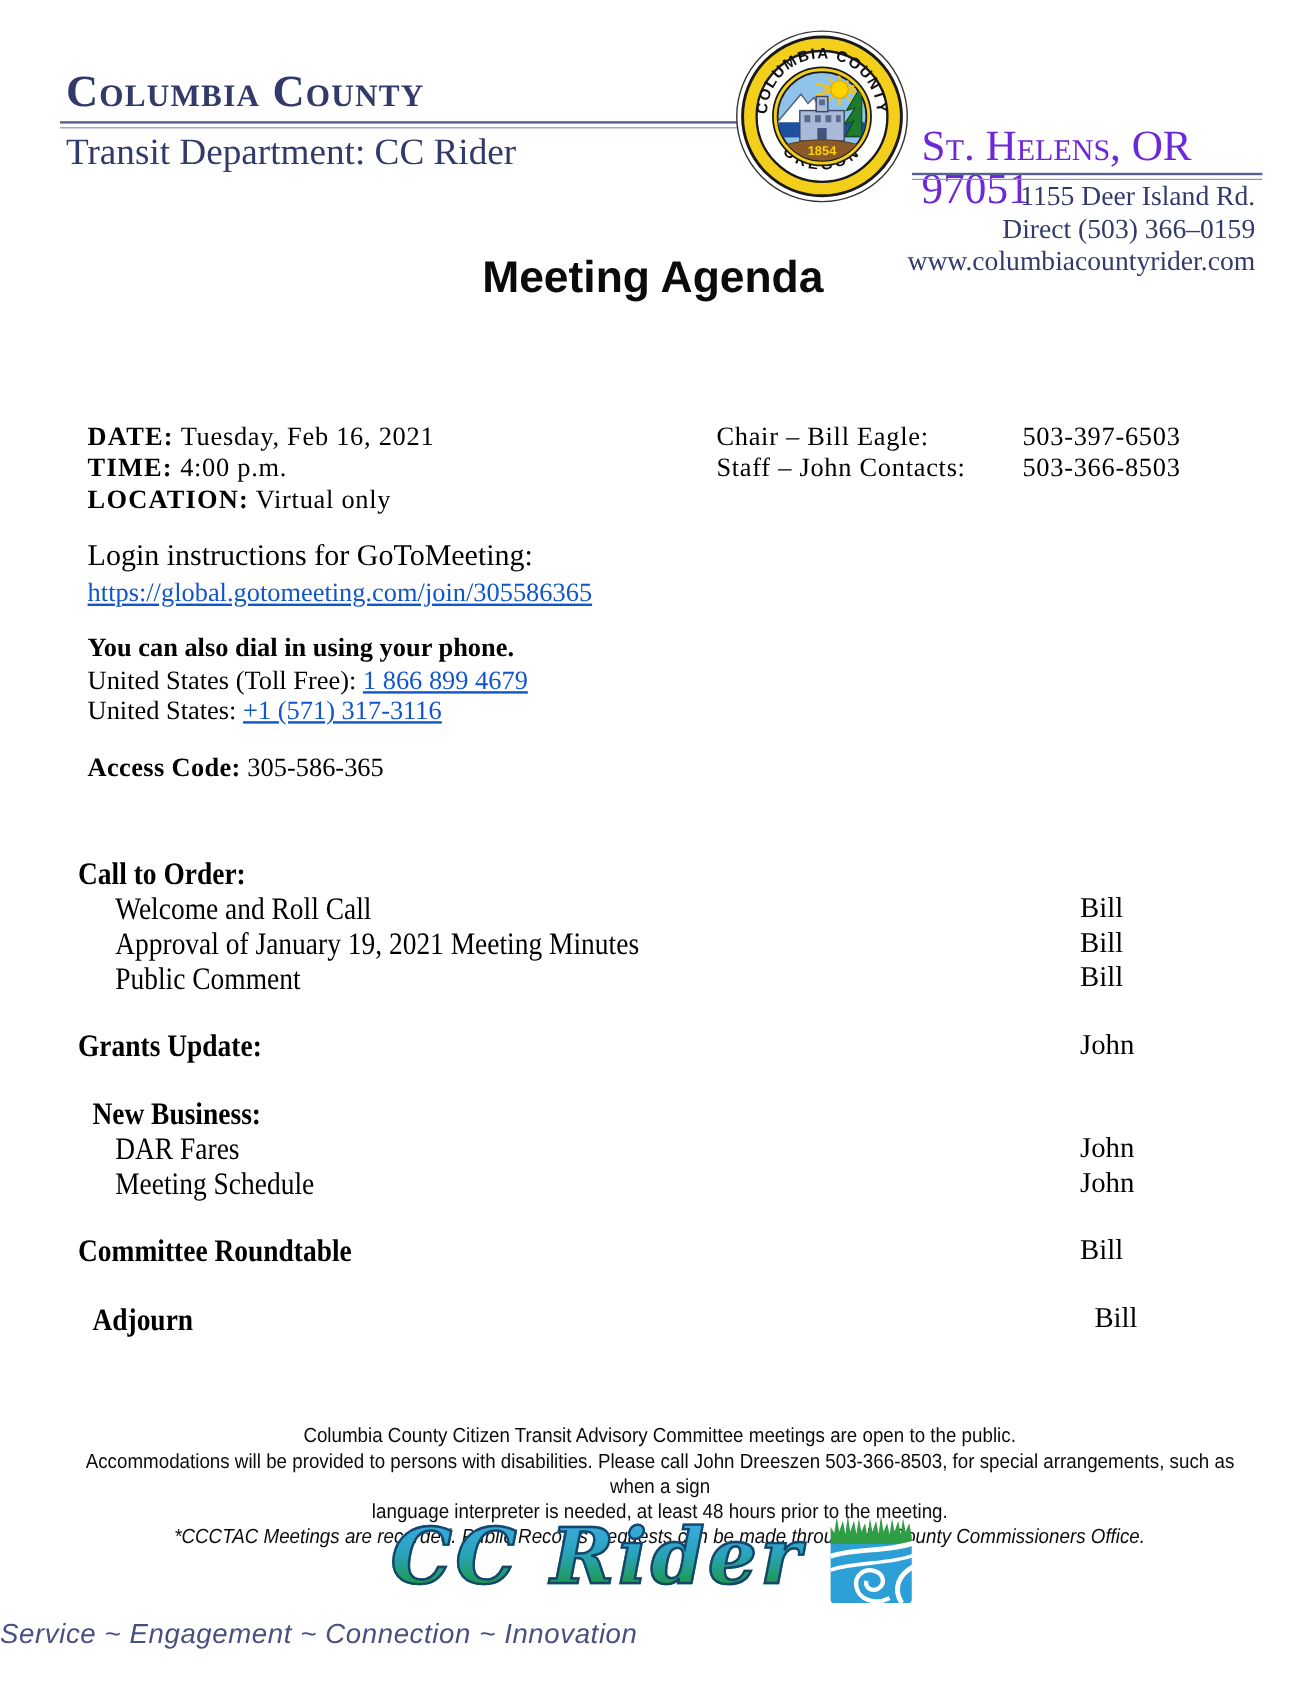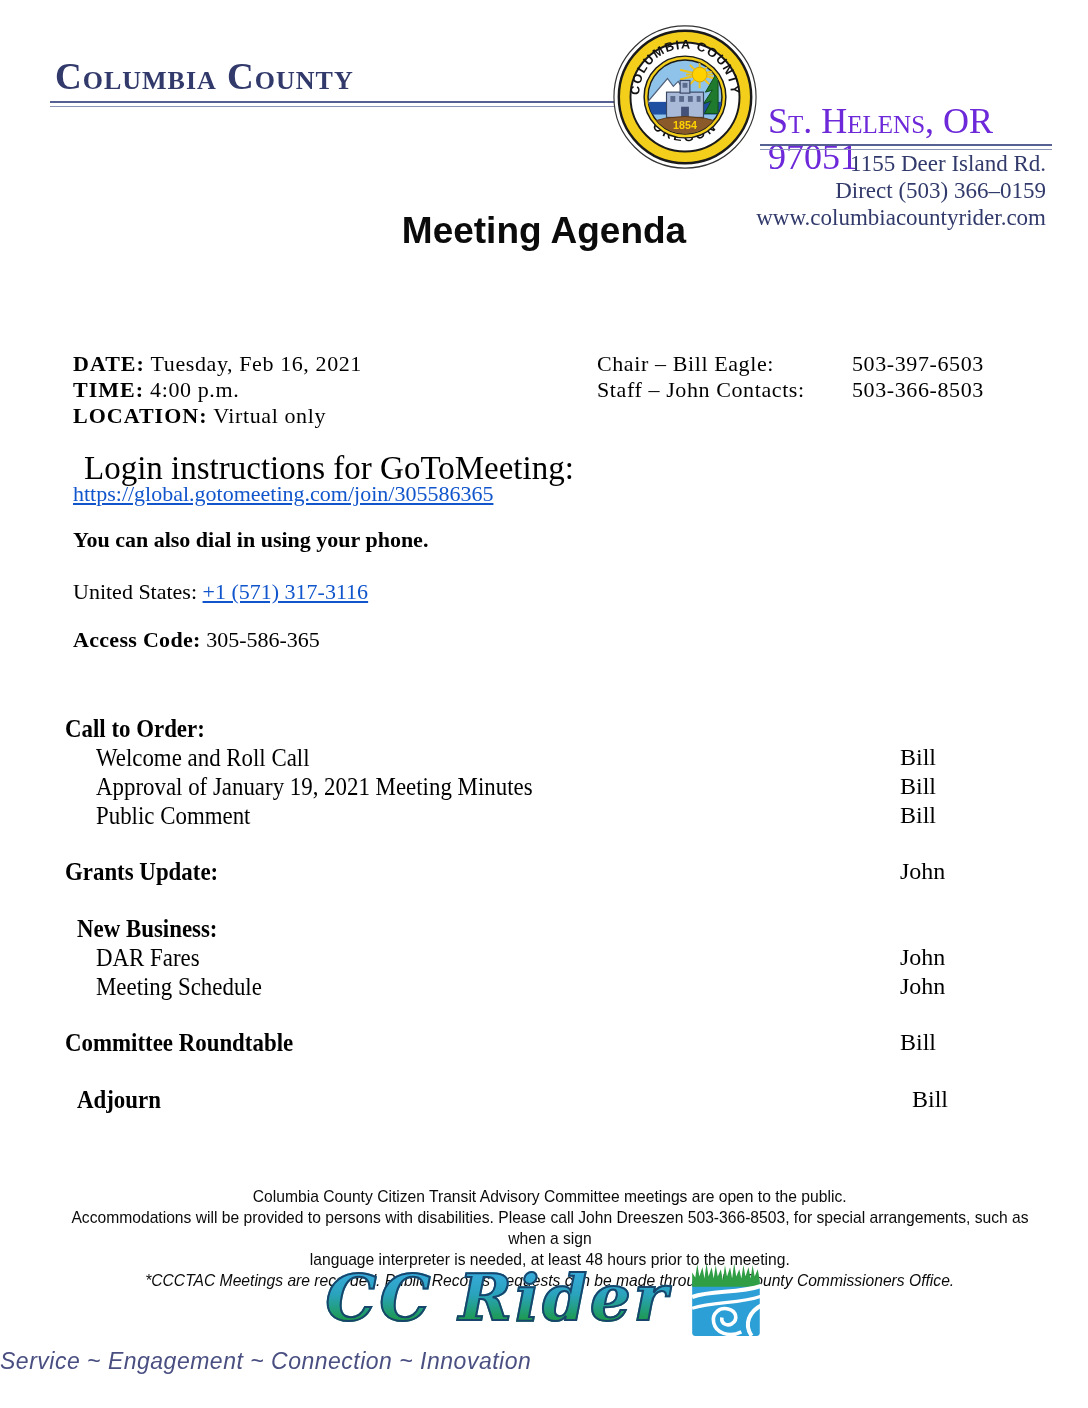--- a/index.html
+++ b/index.html
@@ -51,21 +51,21 @@
   }
   .meeting-info b { letter-spacing: 1px; }
   .contacts {
     position: absolute; left: 597px; top: 351px;
     font-size: 22px; line-height: 26px; letter-spacing: 0.6px;
   }
   .contacts .heading { font-weight: 700; letter-spacing: 1.2px; }
   .contact-row { display: flex; }
   .contact-label { width: 255px; }
   
-  .login-heading { position: absolute; left: 84px; top: 450px; font-size: 33px; }
+  .login-heading { position: absolute; left: 73px; top: 450px; font-size: 25px; }
   .login-url     { position: absolute; left: 73px; top: 481px; font-size: 22px; }
   a, .link { color: #1155cc; text-decoration: underline; cursor: pointer; }
   .dial-heading  { position: absolute; left: 73px; top: 527px; font-size: 22px; font-weight: 700; }
   .phone-line1   { position: absolute; left: 73px; top: 554px; font-size: 22px; }
   .phone-line2   { position: absolute; left: 73px; top: 579px; font-size: 22px; }
   .access-line   { position: absolute; left: 73px; top: 627px; font-size: 22px; }
   .access-line b { letter-spacing: 0.3px; }
   
   .agenda { position: absolute; left: 65px; top: 714px; right: 55px; font-size: 26px; }
   .agenda-row { position: relative; height: 29px; line-height: 29px; }
@@ -106,20 +106,21 @@
     font-style: italic; font-size: 23px; color: #4a4f82; letter-spacing: 0.5px;
   }
 </style>
 </head>
 <body>
 
 <div class="page">
 
   <div class="org-name">Columbia County</div>
   <div class="double-rule rule-left"></div>
+  <div class="department">Transit Department: CC Rider</div>
 
   <div class="seal">
     <svg width="146" height="146" viewBox="0 0 150 150">
       <defs>
         <path id="arcTop" d="M 30.7,88 A 47,47 0 1 1 119.3,88"></path>
         <path id="arcBot" d="M 31,90 A 47,47 0 0 0 119,90"></path>
         <clipPath id="sceneClip">
             <circle cx="75" cy="75" r="38"></circle>
           </clipPath>
       </defs>
@@ -184,20 +185,21 @@
     </div>
     <div class="contact-row">
       <span class="contact-label">Staff – John Contacts:</span>
       <span>503-366-8503</span>
     </div>
   </div>
 
   <div class="login-heading">Login instructions for GoToMeeting:</div>
   <div class="login-url"><a>https://global.gotomeeting.com/join/305586365</a></div>
   <div class="dial-heading">You can also dial in using your phone.</div>
+  <div class="phone-line1"><span>United States (Toll Free): </span><a>1 866 899 4679</a></div>
   <div class="phone-line2"><span>United States: </span><a>+1 (571) 317-3116</a></div>
   <div class="access-line"><b>Access Code:</b> <span>305-586-365</span></div>
 
   <div class="agenda">
     <div class="agenda-row section">
       <span class="cond">Call to Order:</span>
       <span class="agenda-name"></span>
     </div>
     <div class="agenda-row item">
       <span class="cond">Welcome and Roll Call</span>

